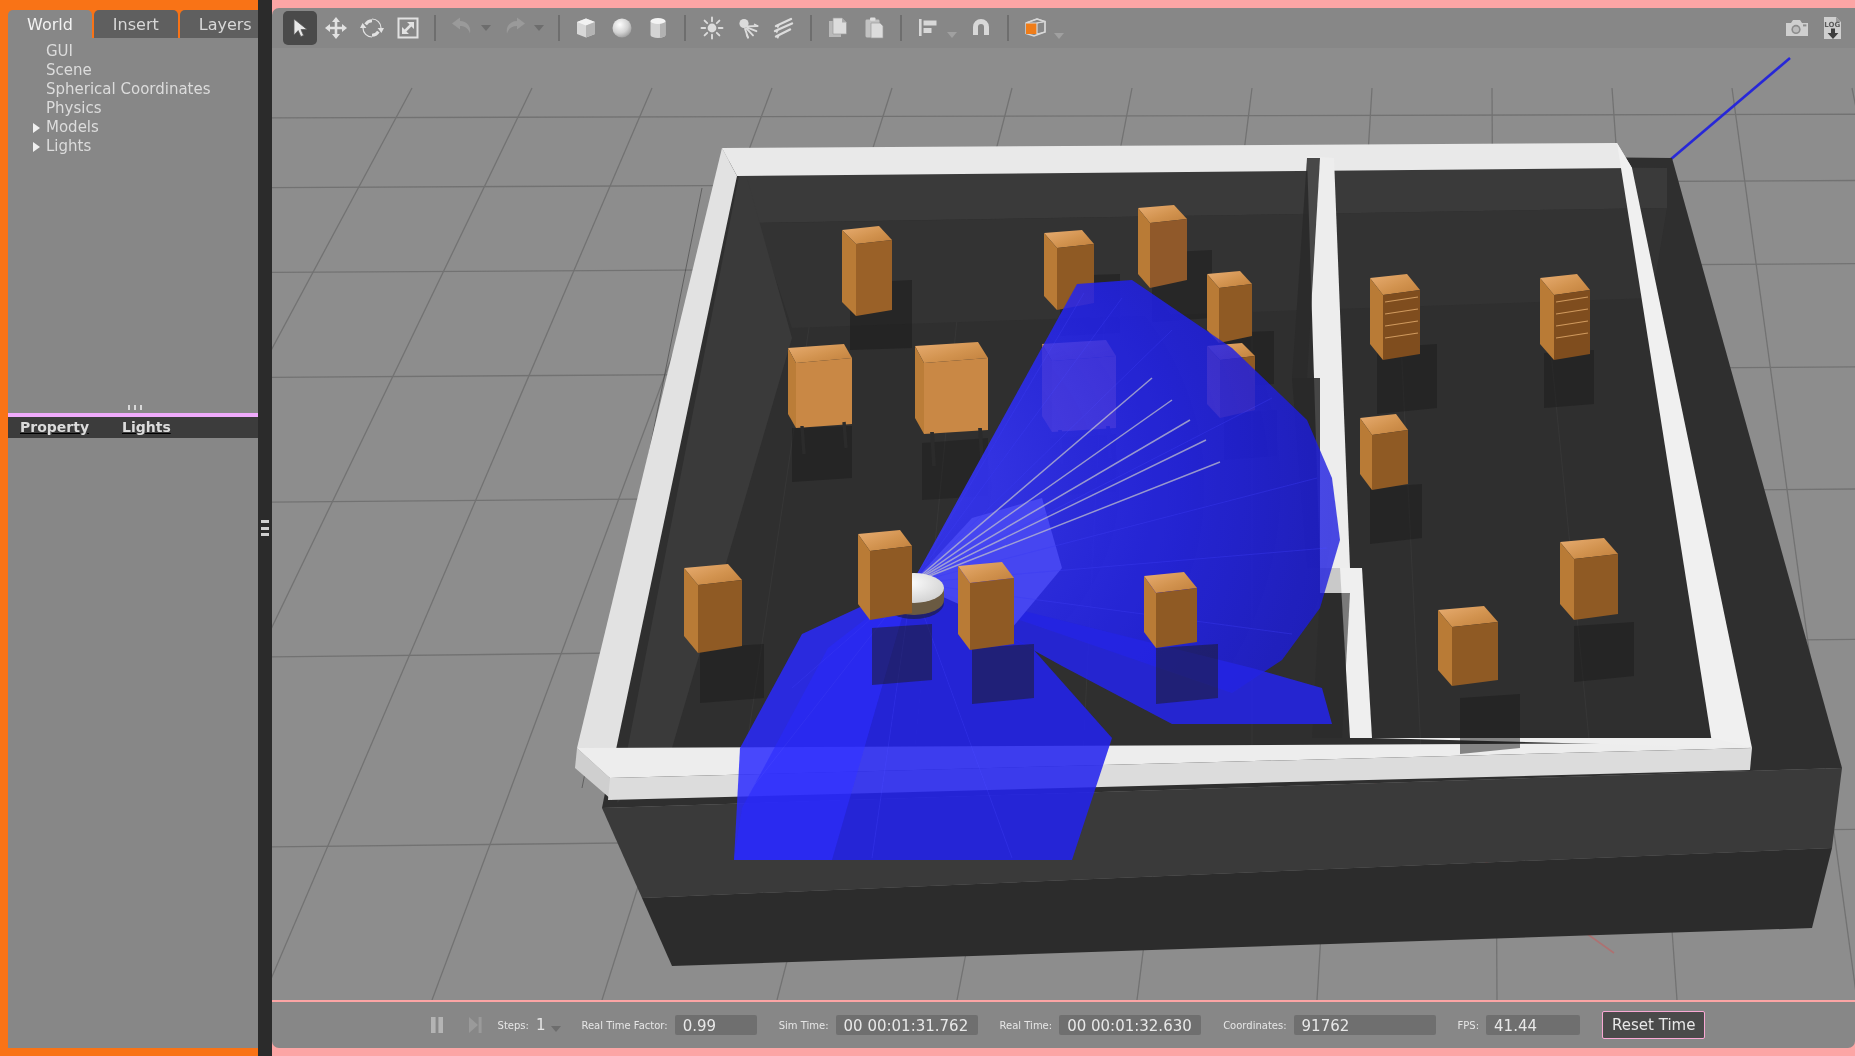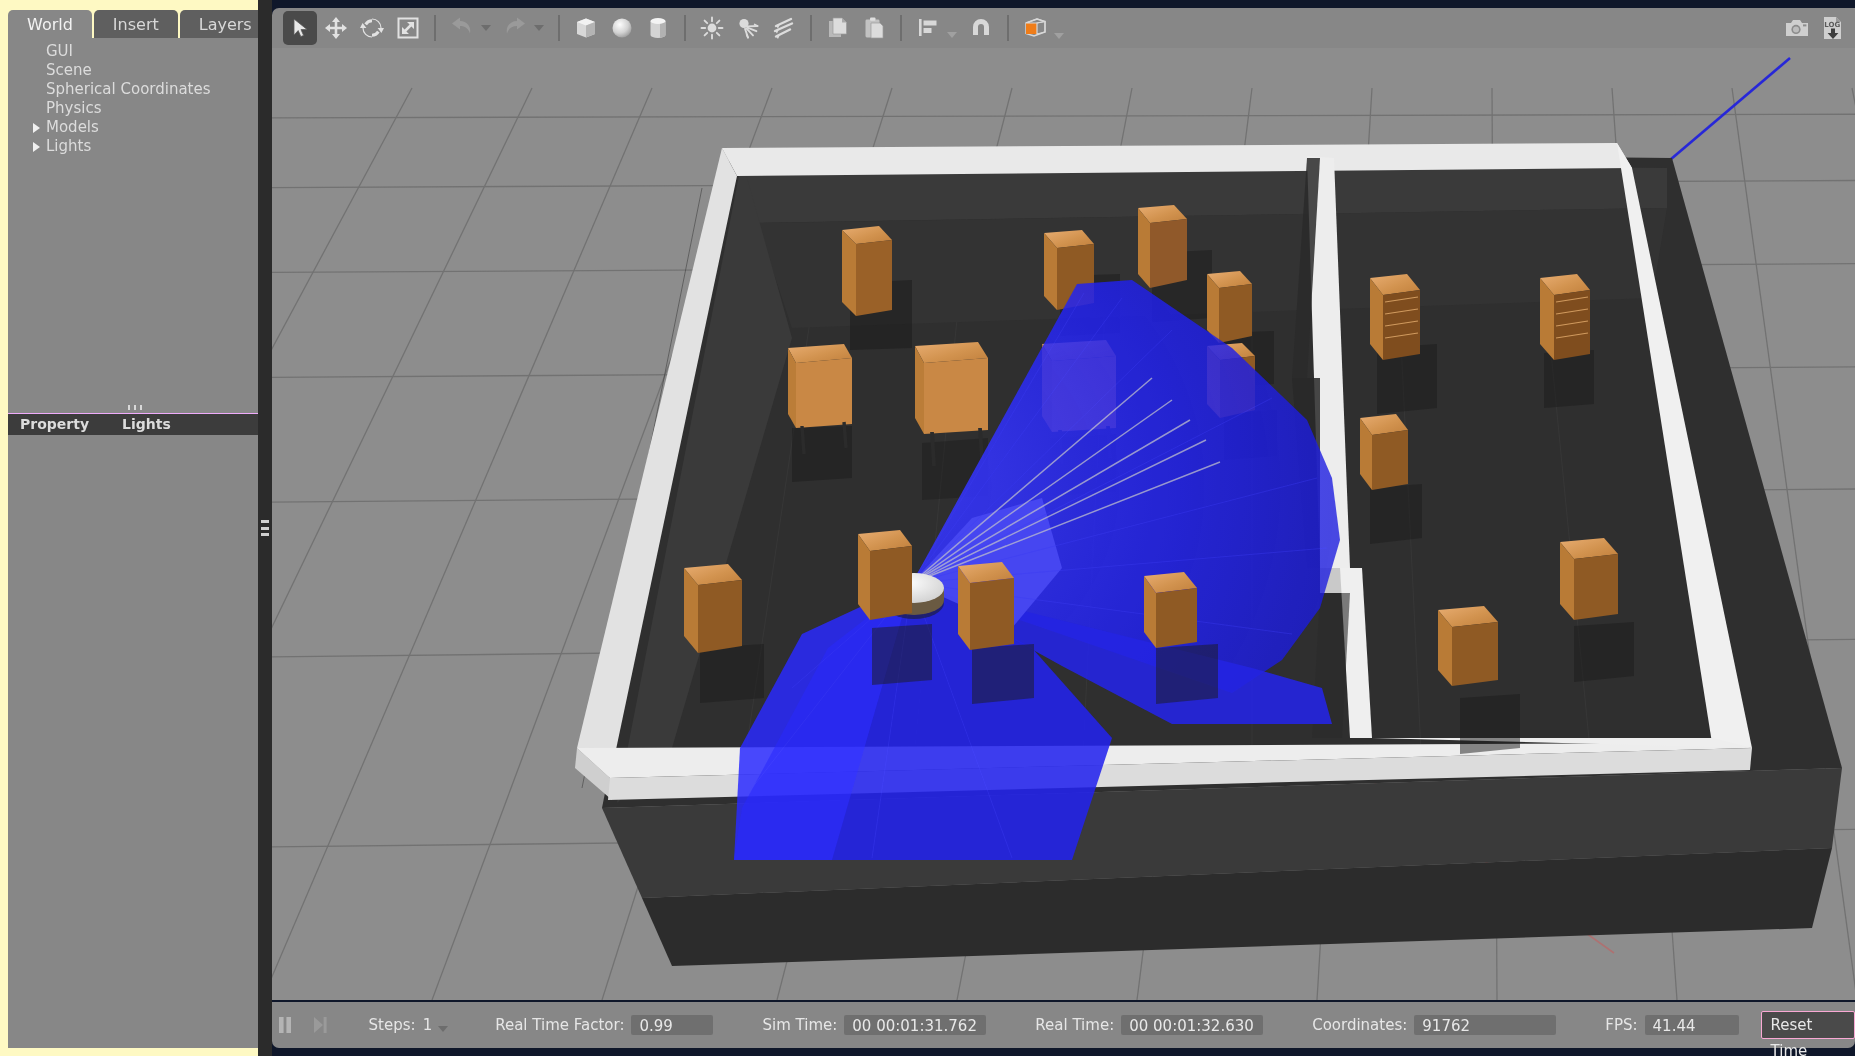--- a/index.html
+++ b/index.html
@@ -1,49 +1,49 @@
 <!DOCTYPE html>
 <html><head>
 <meta charset="utf-8">
 <style>
   html,body{margin:0;padding:0;background:#787878;}
   body{width:1855px;height:1056px;overflow:hidden;font-family:"DejaVu Sans",sans-serif;}
   #app{position:relative;width:1855px;height:1056px;background:#2b2b2b;}
 
   
-  #left-panel{position:absolute;left:0;top:0;width:268px;height:1056px;background:#fef9c3;}
+  #left-panel{position:absolute;left:0;top:0;width:268px;height:1056px;background:#f97316;}
   .tabbar{position:absolute;left:8px;top:8px;height:32px;display:flex;align-items:flex-end;}
   .tab{height:30px;line-height:30px;padding:0 19px;font-size:16px;color:#d8d8d8;
        background:#5f5f5f;border-top-left-radius:5px;border-top-right-radius:5px;
        margin-right:2px;cursor:pointer;}
   .tab.active{background:#878787;color:#f2f2f2;}
   .panel-body{position:absolute;left:8px;top:38px;width:252px;height:1010px;
        background:#878787;border-top-right-radius:7px;padding-left:13px;}
   .tree{position:absolute;left:0;top:4px;width:252px;}
   .tree-item{height:19px;line-height:19px;font-size:15px;color:#dcdcdc;
        padding-left:38px;position:relative;cursor:pointer;white-space:nowrap;}
   .tree-item .arrow{position:absolute;left:25px;top:5px;width:0;height:0;
        border-left:7px solid #f0f0f0;border-top:5px solid transparent;border-bottom:5px solid transparent;}
   .prop-wrap{position:absolute;left:0;top:375px;width:252px;}
   .splitgrip{position:absolute;left:120px;top:-8px;width:14px;height:6px;display:flex;
        justify-content:space-between;}
   .splitgrip i{width:2px;height:5px;background:#d8d8d8;display:block;}
-  .prop-header{display:flex;height:21px;background:#3c3c3c;border-top:1px solid #f0abfc;}
+  .prop-header{display:flex;height:21px;background:#3c3c3c;border-top:4px solid #f0abfc;text-decoration:underline;}
   .prop-header div{font-size:14px;color:#dcdcdc;line-height:21px;font-weight:bold;}
   .prop-col-a{width:102px;padding-left:12px;}
   .prop-col-b{flex:1;}
 
   
   #vsplit{position:absolute;left:258px;top:0;width:14px;height:1056px;background:#2b2b2b;
           display:flex;align-items:center;justify-content:center;}
   #vsplit .grip{width:8px;height:16px;display:flex;flex-direction:column;justify-content:space-between;}
   #vsplit .grip i{display:block;width:8px;height:3px;background:#d0d0d0;}
 
   
-  #right{position:absolute;left:272px;top:0;width:1583px;height:1056px;background:#0f172a;}
+  #right{position:absolute;left:272px;top:0;width:1583px;height:1056px;background:#fca5a5;}
 
   
   #toolbar{position:absolute;left:0;top:8px;width:1583px;height:40px;background:#878787;
      border-top-left-radius:7px;border-top-right-radius:7px;display:flex;align-items:center;padding-left:10px;}
   .tb-btn{width:34px;height:34px;margin:0 1px;display:flex;align-items:center;justify-content:center;
      border-radius:5px;cursor:pointer;position:relative;}
   .tb-btn.pressed{background:#4a4a4a;}
   .tb-sep{width:2px;height:26px;background:#6e6e6e;margin:0 8px;}
   .tb-caret{width:0;height:0;border-left:5px solid transparent;border-right:5px solid transparent;
      border-top:6px solid #a0a0a0;margin:0 6px 0 1px;align-self:center;cursor:pointer;}
@@ -56,21 +56,21 @@
      overflow:hidden;}
   #scene svg{position:absolute;left:0;top:0;}
 
   
   #statusbar{position:absolute;left:0;bottom:8px;width:1583px;height:46px;background:#878787;
      border-bottom-left-radius:7px;border-bottom-right-radius:7px;
      display:flex;align-items:center;justify-content:center;}
   .sb-inner{display:flex;align-items:center;gap:0px;}
   .sb-icon{width:30px;height:30px;display:flex;align-items:center;justify-content:center;
      margin-right:8px;cursor:pointer;}
-  .sb-label{font-size:15px;color:#e6e6e6;margin-right:7px;white-space:nowrap;margin-left:27px;}
+  .sb-label{font-size:10px;color:#e6e6e6;margin-right:7px;white-space:nowrap;}
   .sb-field{background:#6f6f6f;color:#e8e8e8;font-size:15px;height:20px;line-height:22px;
      padding:0 8px;border-radius:2px;margin-right:22px;white-space:nowrap;}
   .sb-steps{font-size:15px;color:#e6e6e6;margin-right:2px;}
   .sb-caret{width:0;height:0;border-left:5px solid transparent;border-right:5px solid transparent;
      border-top:6px solid #6d6d6d;margin:7px 20px 0 4px;cursor:pointer;}
   .sb-btn{background:#4a4a4a;color:#e8e8e8;font-size:15px;height:26px;line-height:26px;
      padding:0 9px;border:1px solid #f9a8d4;border-radius:2px;cursor:pointer;}
   .w-rtf{min-width:66px;} .w-sim{min-width:126px;} .w-real{min-width:126px;}
   .w-iter{min-width:126px;} .w-fps{min-width:78px;}
 </style>

